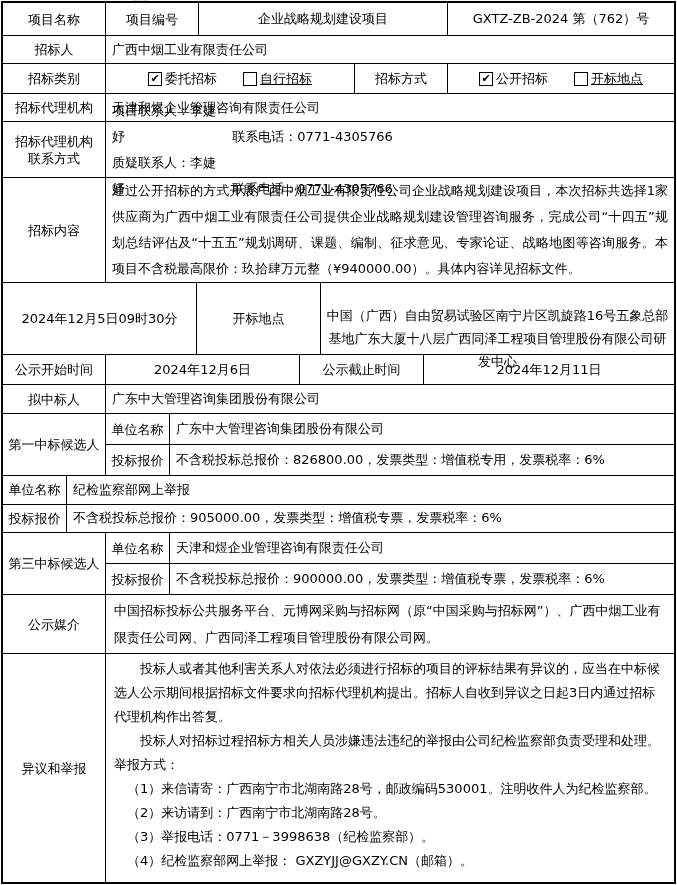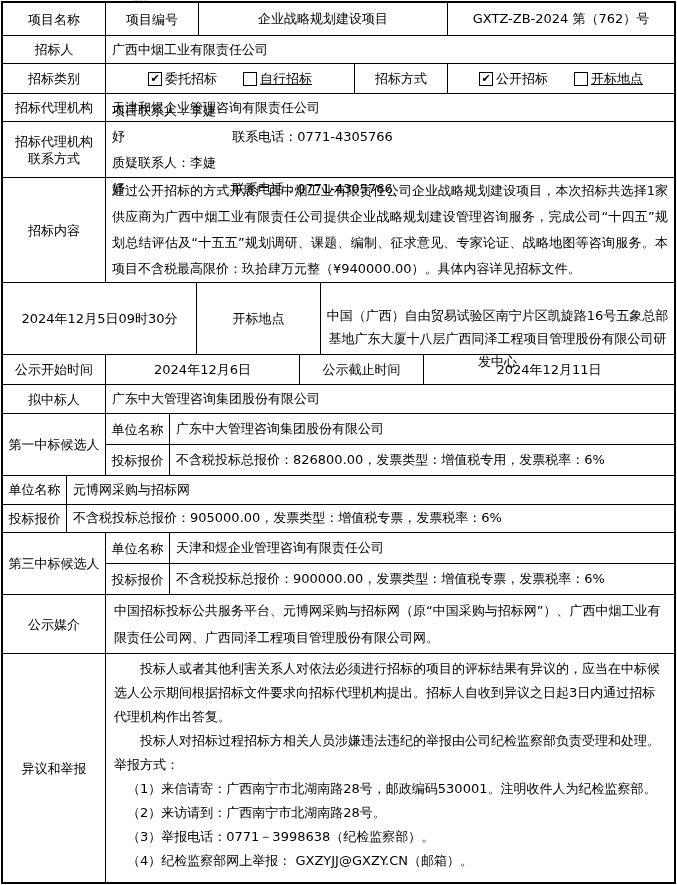--- a/index.html
+++ b/index.html
@@ -168,21 +168,21 @@
           <div class="c lab w64">投标报价</div>
           <div class="c val grow endc">不含税投标总报价：826800.00，发票类型：增值税专用，发票税率：6%</div>
         </div>
       </div>
     </div>
 
     <div class="row" style="height:56px;">
       <div class="subcol">
         <div class="subrow">
           <div class="c lab w64">单位名称</div>
-          <div class="c val grow endc">元博网采购与招标网</div>
+          <div class="c val grow endc">纪检监察部网上举报</div>
         </div>
         <div class="subrow sublast">
           <div class="c lab w64">投标报价</div>
           <div class="c val grow endc">不含税投标总报价：905000.00，发票类型：增值税专票，发票税率：6%</div>
         </div>
       </div>
     </div>
 
     <div class="row" style="height:61px;">
       <div class="c lab w105">第三中标候选人</div>

